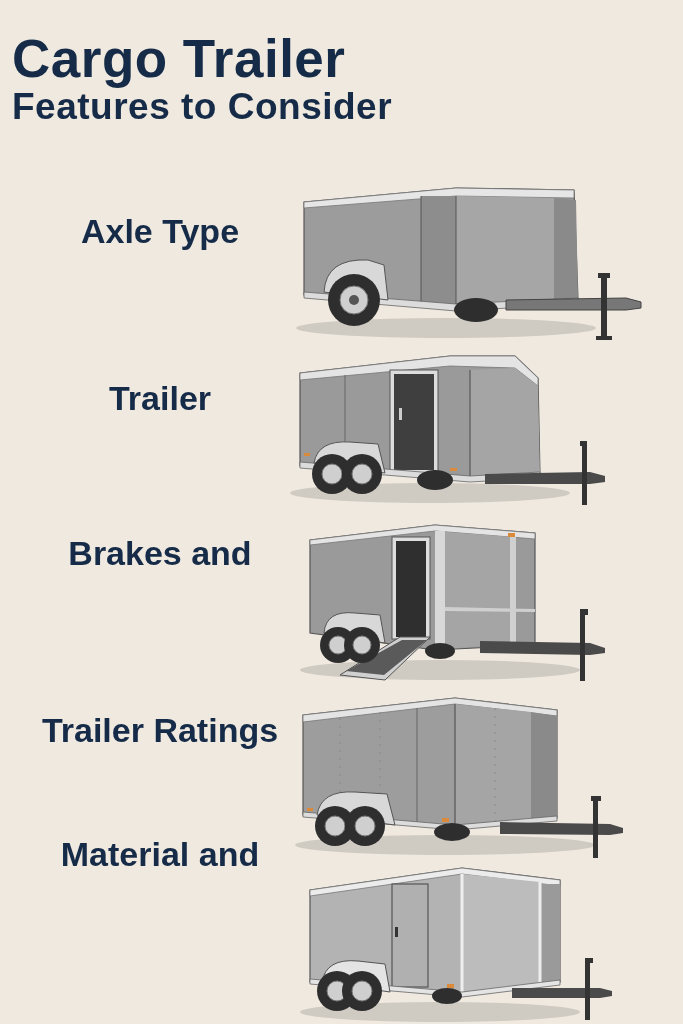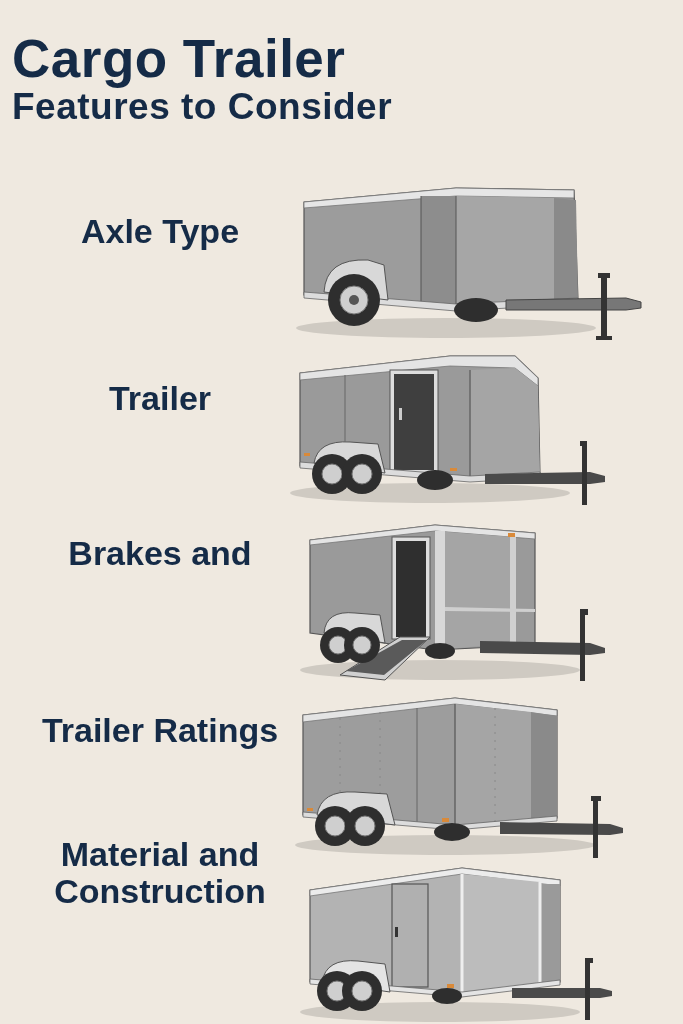--- a/index.html
+++ b/index.html
@@ -173,21 +173,20 @@
     <ellipse cx="157" cy="142" rx="18" ry="9" fill="#2e2e2e"></ellipse>
     <circle cx="40" cy="136" r="20" fill="#2e2e2e"></circle>
     <circle cx="40" cy="136" r="10" fill="#cfcfcf" stroke="#777"></circle>
     <circle cx="70" cy="136" r="20" fill="#2e2e2e"></circle>
     <circle cx="70" cy="136" r="10" fill="#cfcfcf" stroke="#777"></circle>
   </svg>
 </div>
 
 <div class="label" style="top:836px;">
   <span>Material and</span>
-  <span>Construction</span>
 </div>
 <div class="trailer" style="left:300px; top:860px;">
   <svg width="320" height="164" viewBox="0 0 320 164">
     <ellipse cx="140" cy="152" rx="140" ry="10" fill="#cfcac2"></ellipse>
     <polygon points="10,30 162,8 260,20 260,122 162,135 10,122" fill="#b3b3b3" stroke="#555" stroke-width="1.2"></polygon>
     <polygon points="10,30 162,8 260,20 260,26 162,14 10,36" fill="#ececec" stroke="#777" stroke-width="0.8"></polygon>
     <polygon points="162,14 240,22 240,124 162,135" fill="#bcbcbc"></polygon>
     <rect x="240" y="24" width="20" height="98" fill="#9a9a9a"></rect>
     <line x1="162" y1="14" x2="162" y2="135" stroke="#eee" stroke-width="3"></line>
     <line x1="240" y1="22" x2="240" y2="124" stroke="#eee" stroke-width="3"></line>

